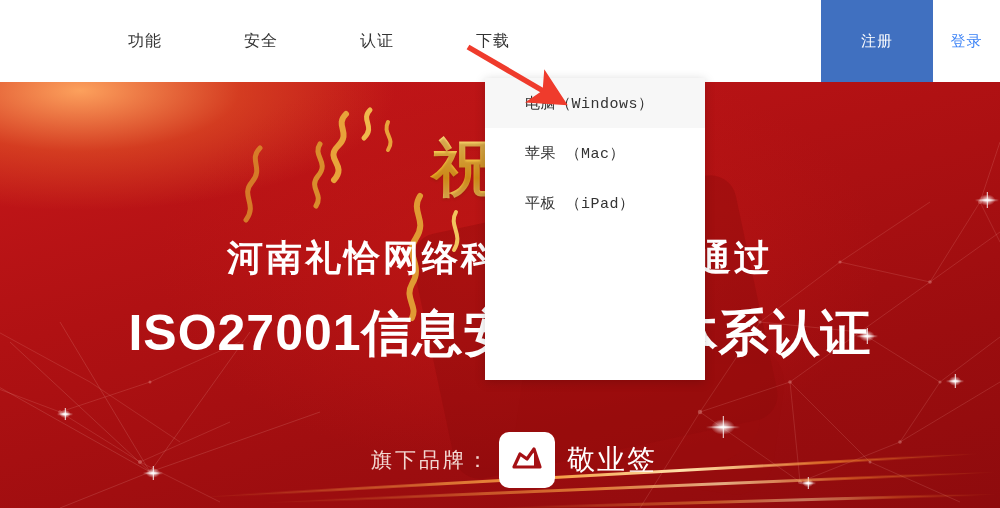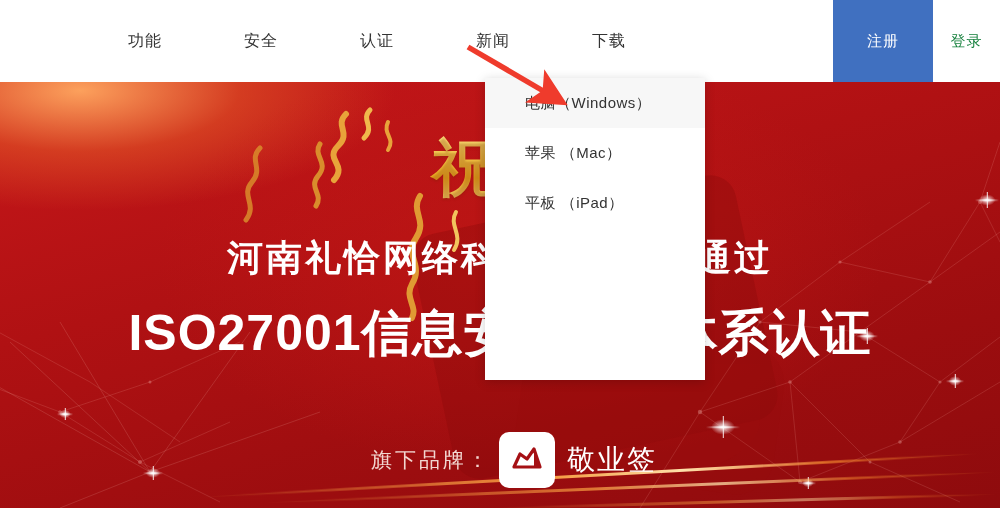--- a/index.html
+++ b/index.html
@@ -38,32 +38,32 @@
     cursor: pointer;
     white-space: nowrap;
   }
   .nav-link.first { margin-left: 106px; text-align: center; }
   .nav-auth {
     position: absolute; right: 0; top: 0;
     height: 82px;
     display: flex; align-items: stretch;
   }
   .btn-register {
-    width: 100px; height: 82px;
+    width: 112px; height: 82px;
     background: #4070c0;
     color: #ffffff;
     font-size: 15px;
     letter-spacing: 1px;
     display: flex; align-items: center; justify-content: center;
     cursor: pointer;
   }
   .btn-login {
     width: 67px; height: 82px;
     background: #ffffff;
-    color: #15803d;
+    color: #3b82f6;
     font-size: 15px;
     letter-spacing: 1px;
     display: flex; align-items: center; justify-content: center;
     cursor: pointer;
   }
 
   
   #banner {
     position: absolute; left: 0; top: 82px;
     width: 1000px; height: 426px;
@@ -195,20 +195,21 @@
   .dd-item {
     height: 50px;
     display: flex; align-items: center;
     padding-left: 40px;
     font-size: 15px;
     color: #333333;
     letter-spacing: .5px;
     cursor: pointer;
     white-space: nowrap;
     background: #ffffff;
+    font-family: Liberation Mono, monospace;
   }
   .dd-item.active { background: #f7f7f7; }
 
   
   #arrow { position: absolute; left: 0; top: 0; width: 1000px; height: 508px; z-index: 60; pointer-events:none; }
 </style>
 </head>
 <body>
 
 <div id="page">
@@ -312,21 +313,20 @@
       </span>
       <span class="brand-name">敬业签</span>
     </div>
   </div>
 
   <div id="navbar">
     <div class="nav-links">
       <div class="nav-link first">功能</div>
       <div class="nav-link">安全</div>
       <div class="nav-link">认证</div>
-      <div class="nav-link">新闻</div>
       <div class="nav-link">下载</div>
     </div>
     <div class="nav-auth">
       <div class="btn-register">注册</div>
       <div class="btn-login">登录</div>
     </div>
   </div>
 
   <div id="dropdown">
     <div class="dd-item active">电脑（Windows）</div>

